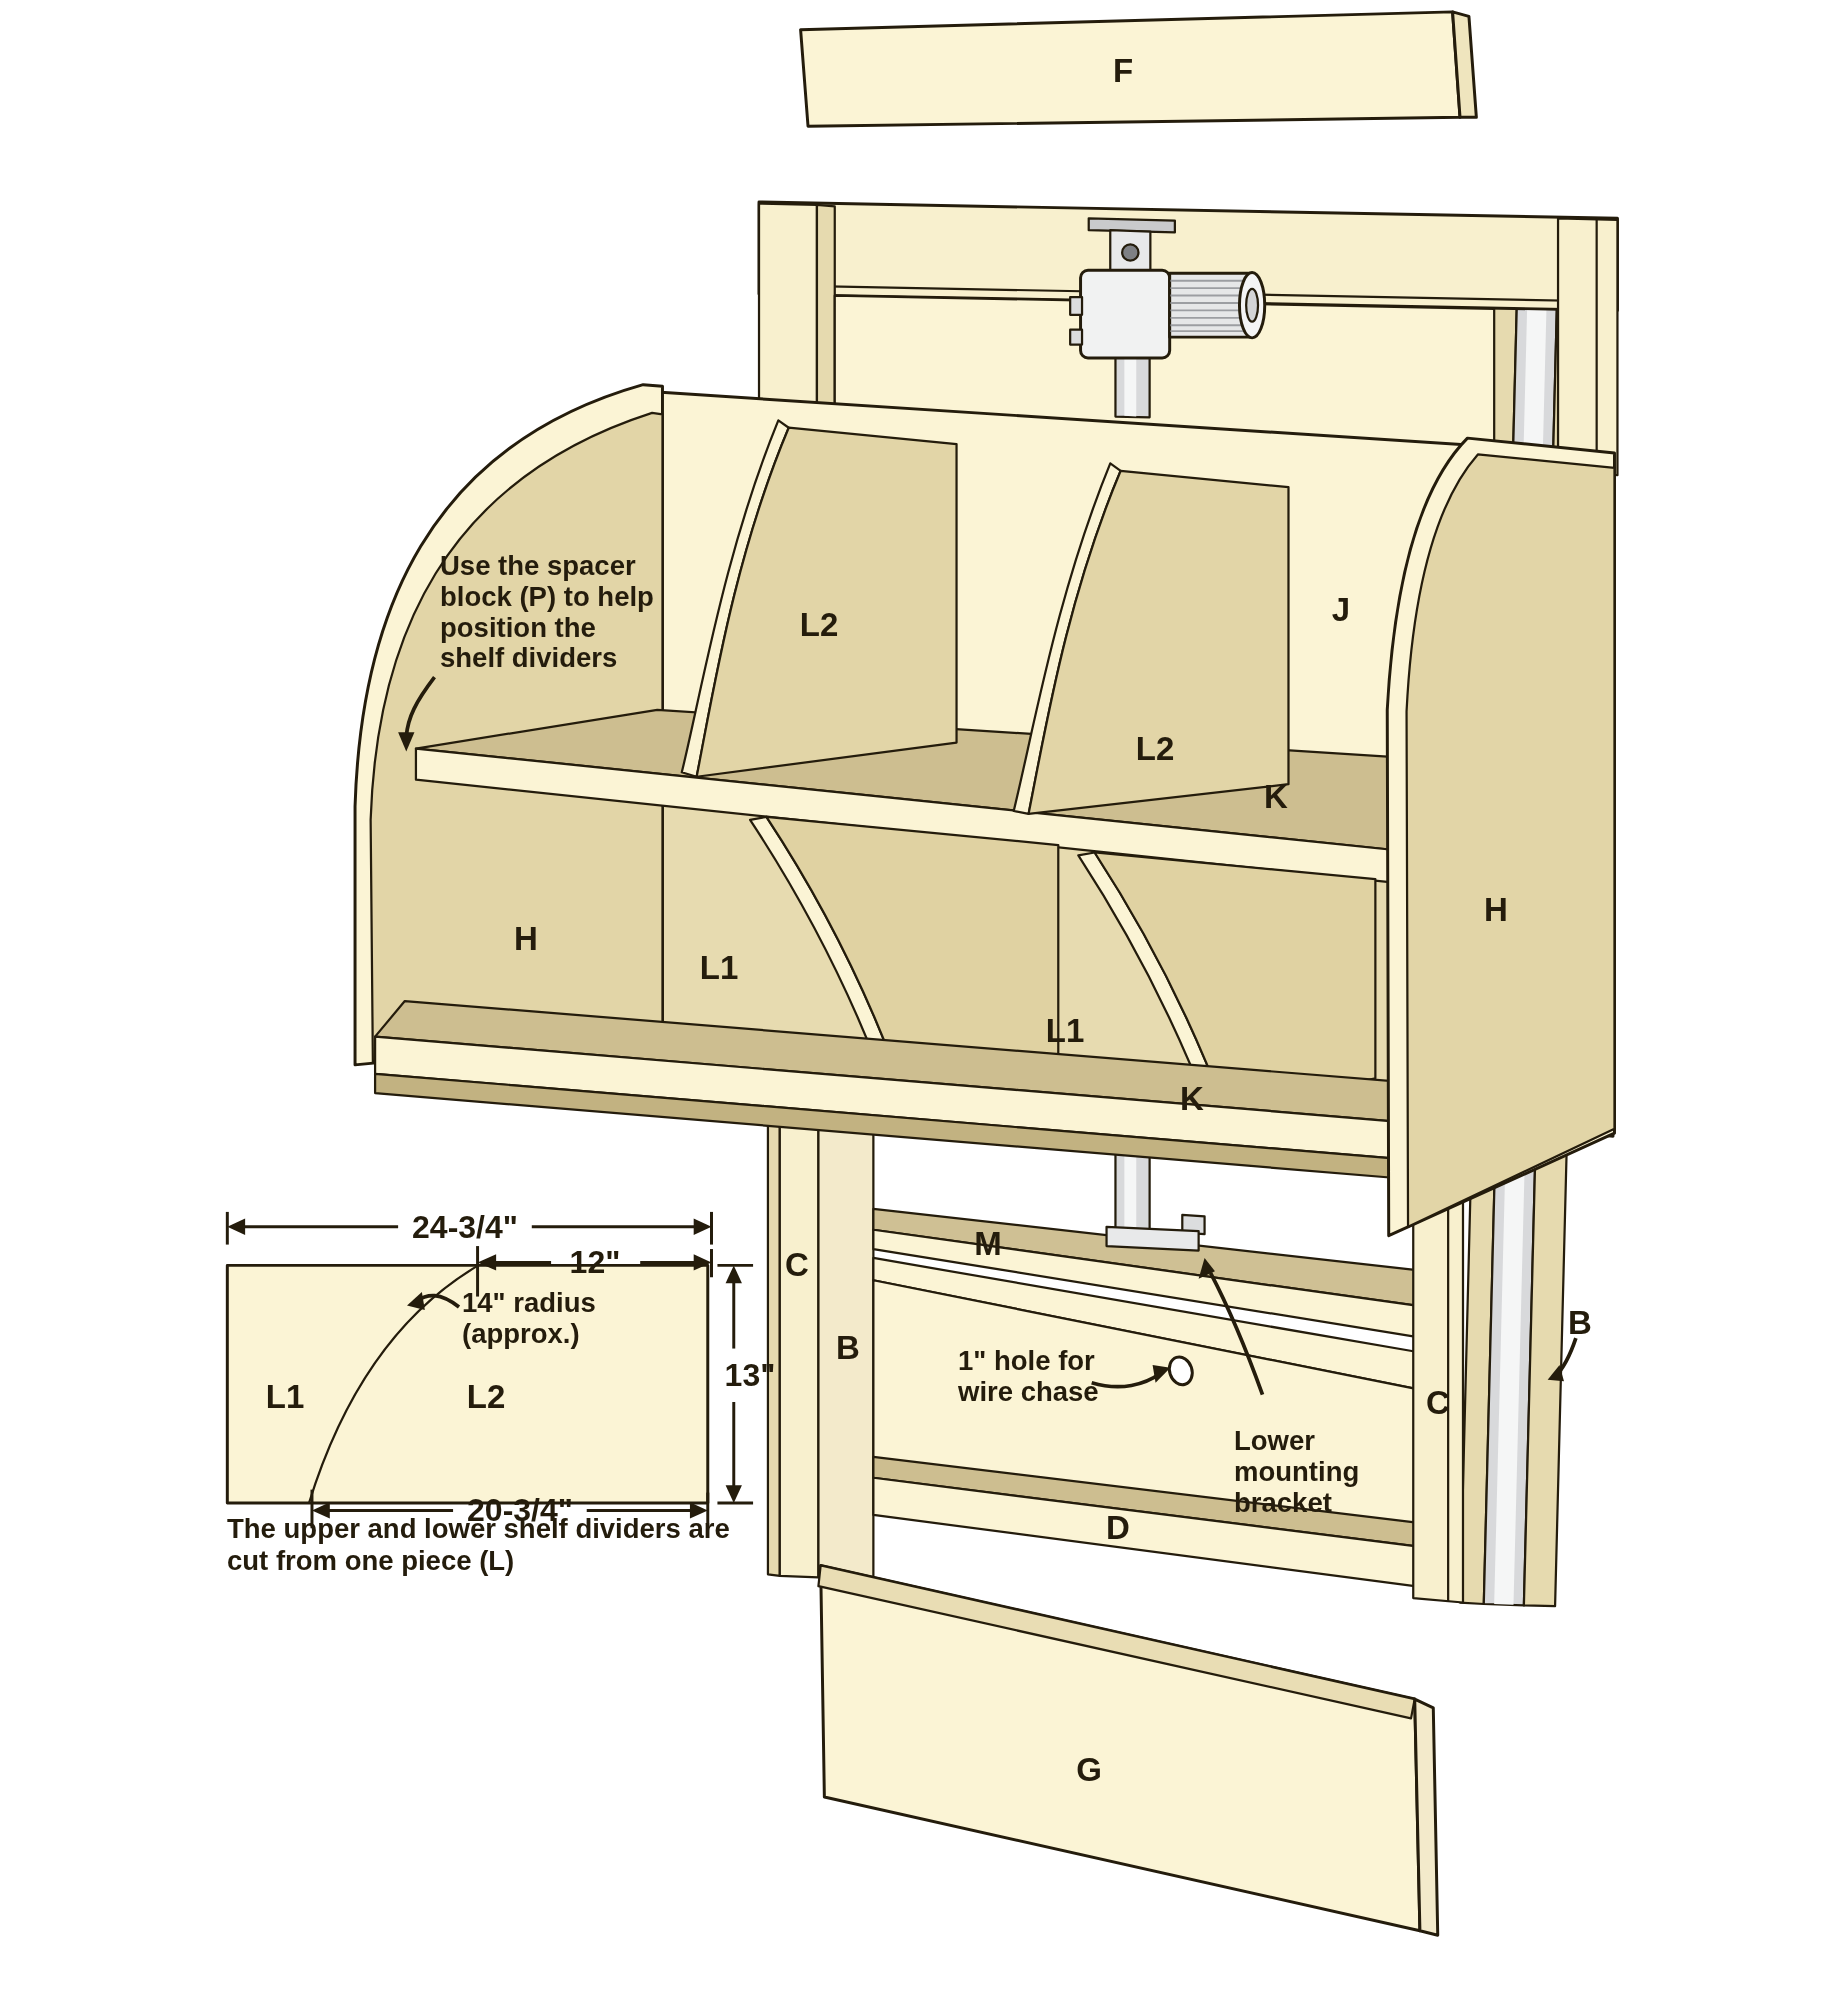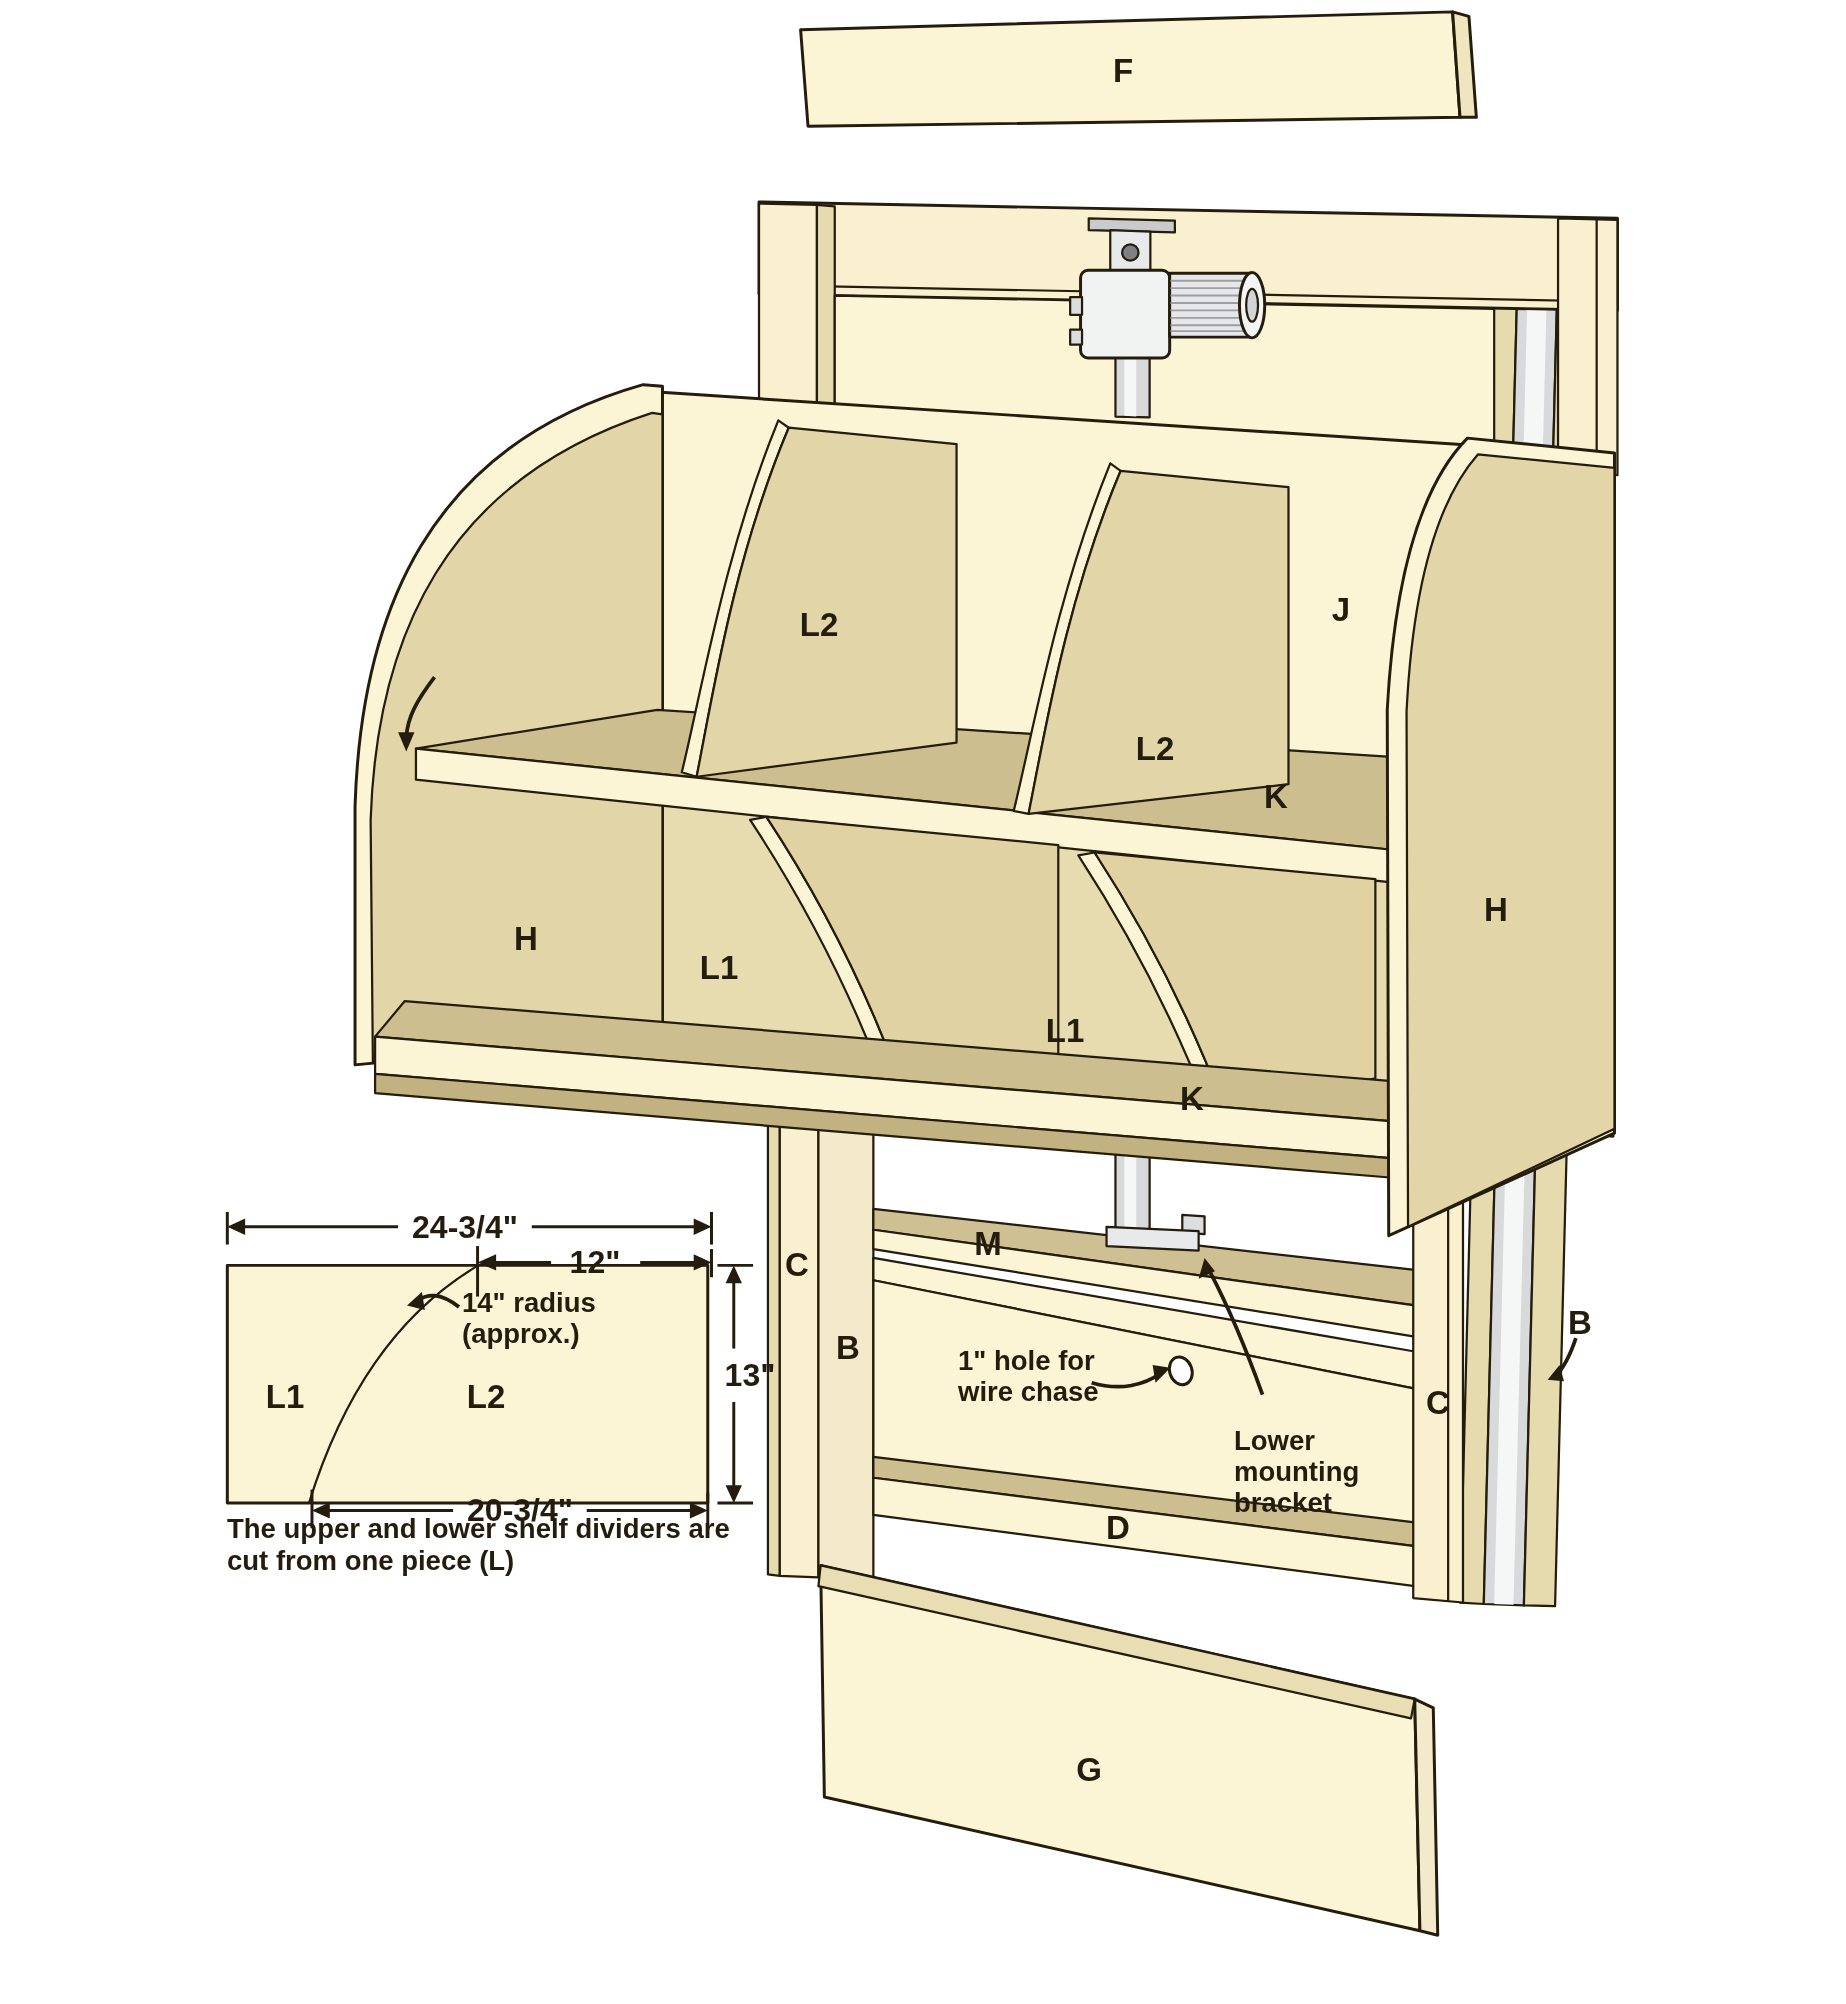--- a/index.html
+++ b/index.html
@@ -203,20 +203,24 @@
 <span class="lbl" style="left:1496px;top:910px;">H</span>
 <span class="lbl" style="left:1192px;top:1099px;">K</span>
 <span class="lbl" style="left:988px;top:1244px;">M</span>
 <span class="lbl" style="left:797px;top:1265px;">C</span>
 <span class="lbl" style="left:848px;top:1348px;">B</span>
 <span class="lbl" style="left:1580px;top:1323px;">B</span>
 <span class="lbl" style="left:1438px;top:1403px;">C</span>
 <span class="lbl" style="left:1118px;top:1528px;">D</span>
 <span class="lbl" style="left:1089px;top:1770px;">G</span>
 
+<div class="note" style="left:440px;top:551px;">Use the spacer
+block (P) to help
+position the
+shelf dividers</div>
 <div class="note" style="left:958px;top:1346px;">1" hole for
 wire chase</div>
 <div class="note" style="left:1234px;top:1386px;margin-top:40px;">Lower
 mounting
 bracket</div>
 <div class="caption" style="left:227px;top:1513px;">The upper and lower shelf dividers are
 cut from one piece (L)</div>
 
 <span class="dim" style="left:465px;top:1227px;">24-3/4"</span>
 <span class="dim" style="left:595px;top:1262px;">12"</span>

